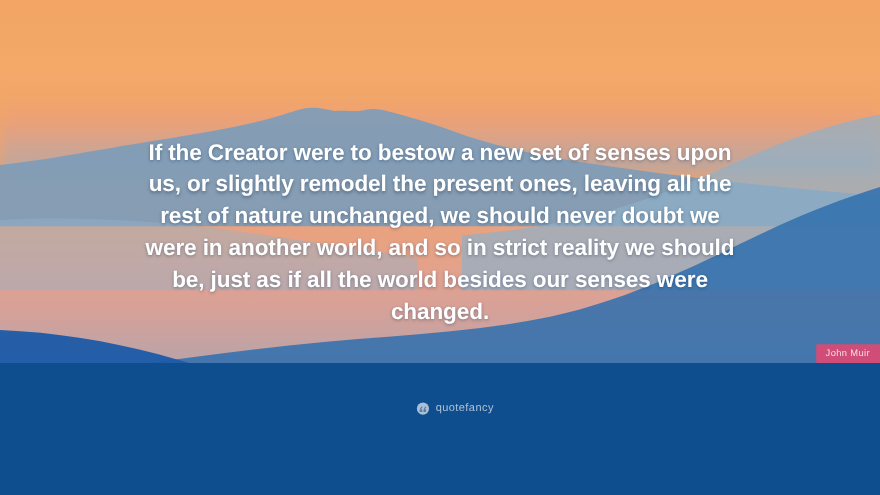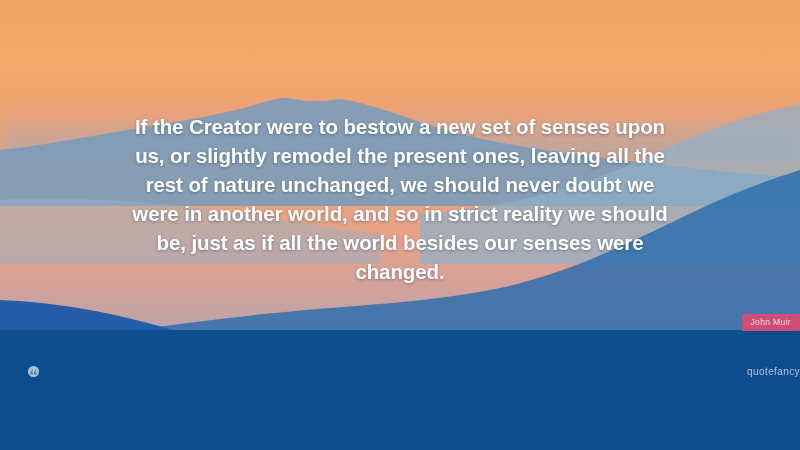--- a/index.html
+++ b/index.html
@@ -64,21 +64,21 @@
     bottom: 0;
     height: 120px;
     background: #0e4d8e;
   }
 
   
   .quote-wrap {
     position: absolute;
     left: 0;
     right: 0;
-    top: 112px;
+    top: 124px;
     text-align: center;
     padding: 0 60px;
     box-sizing: border-box;
   }
   .quote-text {
     margin: 0;
     color: #ffffff;
     font-size: 20.5px;
     font-weight: bold;
     line-height: 29px;
@@ -107,21 +107,21 @@
     border-radius: 1px;
   }
 
   
   .watermark {
     position: absolute;
     left: 0; right: 0;
     top: 366px;
     display: flex;
     align-items: center;
-    justify-content: space-between;
+    justify-content: center;
     gap: 6px;
     opacity: 0.72;
     padding-left: 28px;
   }
   .wm-icon {
     width: 11px;
     height: 11px;
     border-radius: 50%;
     background: #e8edf2;
     display: flex;

